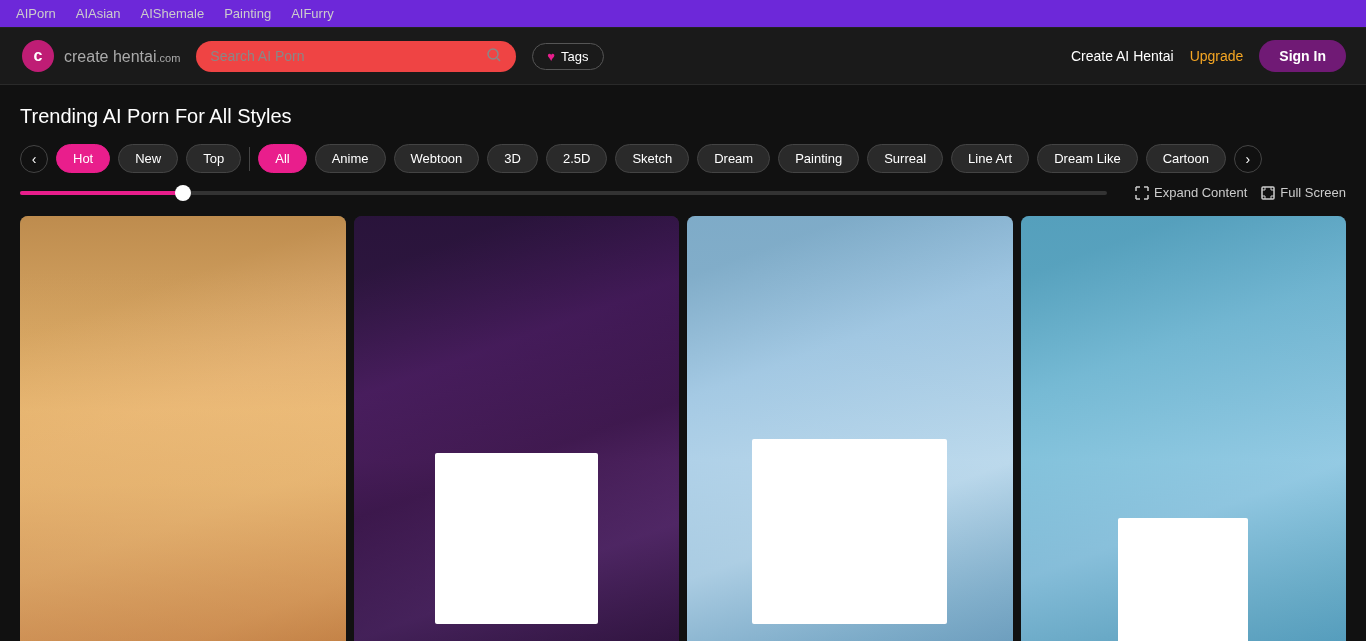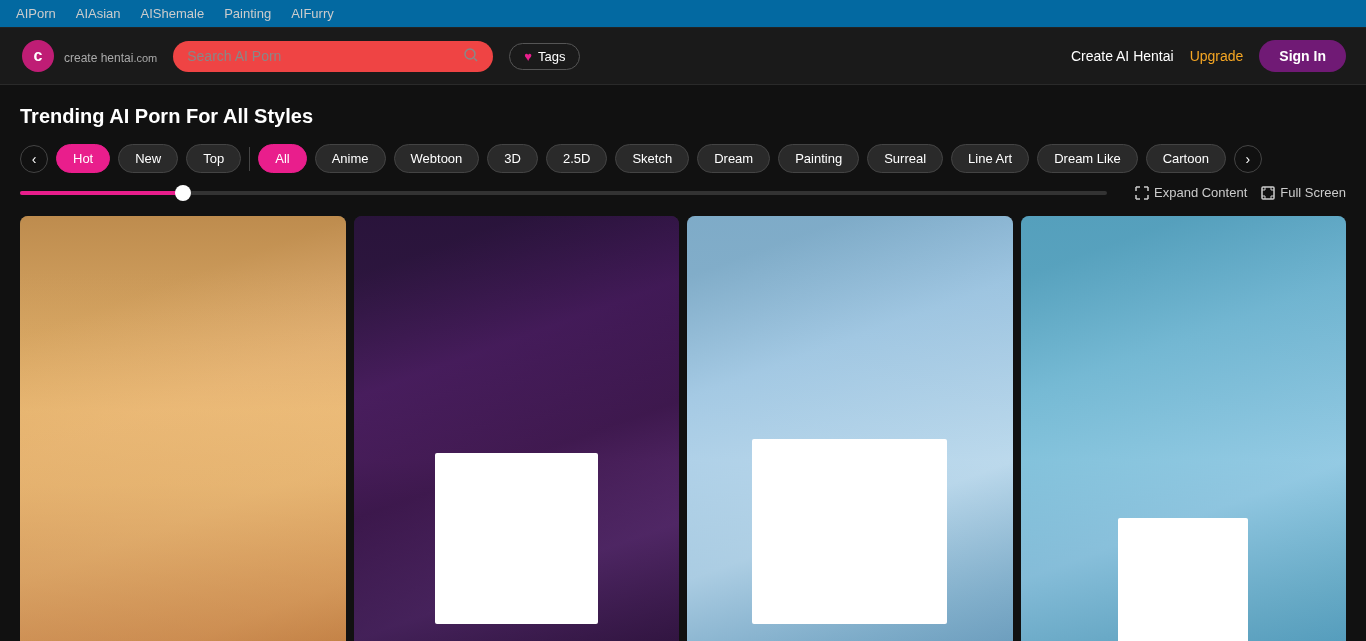--- a/index.html
+++ b/index.html
@@ -6,21 +6,21 @@
     body {
       background: #111;
       color: #fff;
       font-family: Arial, sans-serif;
       font-size: 14px;
       overflow-x: hidden;
     }
 
     
     .top-nav {
-      background: #0369a1;
+      background: #6d28d9;
       padding: 6px 16px;
       display: flex;
       gap: 20px;
       border-bottom: 1px solid #222;
     }
     .top-nav a {
       color: #ccc;
       text-decoration: none;
       font-size: 13px;
     }
@@ -44,21 +44,21 @@
       width: 36px;
       height: 36px;
     }
     .logo-text {
       font-size: 18px;
       font-weight: bold;
       color: #fff;
     }
     .logo-text span {
       color: #aaa;
-      font-size: 12px;
+      font-size: 16px;
       font-weight: normal;
     }
     .search-bar {
       flex: 1;
       max-width: 320px;
       position: relative;
       display: flex;
       align-items: center;
       background: #ef4444;
       border-radius: 20px;
@@ -119,21 +119,21 @@
       font-size: 14px;
       font-weight: bold;
     }
 
     
     .main {
       padding: 20px;
     }
     .section-title {
       font-size: 20px;
-      font-weight: bold;
+      font-weight: normal;
       margin-bottom: 16px;
       color: #fff;
     }
 
     
     .filter-bar {
       display: flex;
       align-items: center;
       gap: 8px;
       margin-bottom: 12px;

